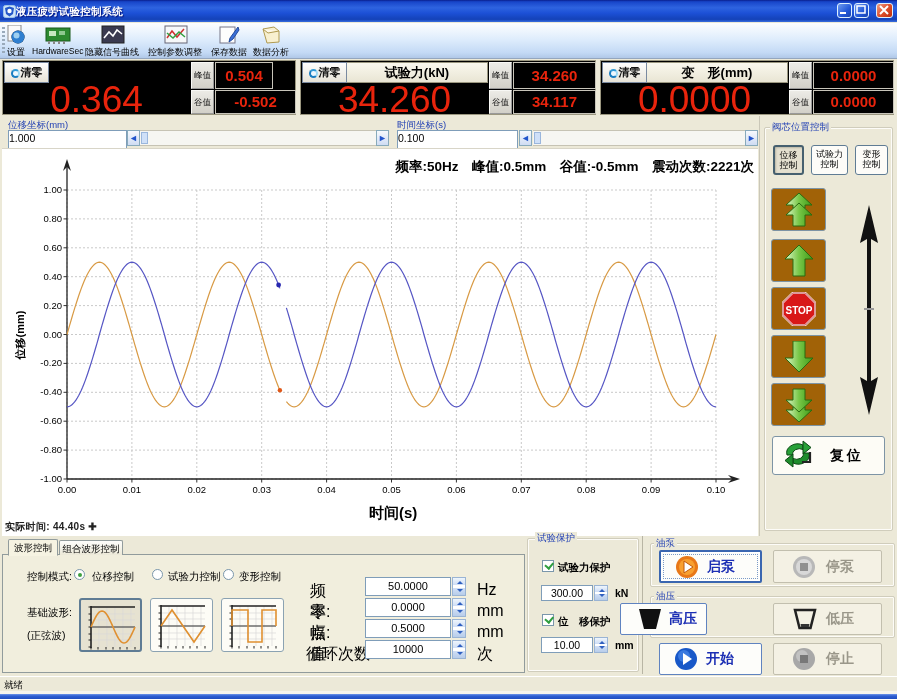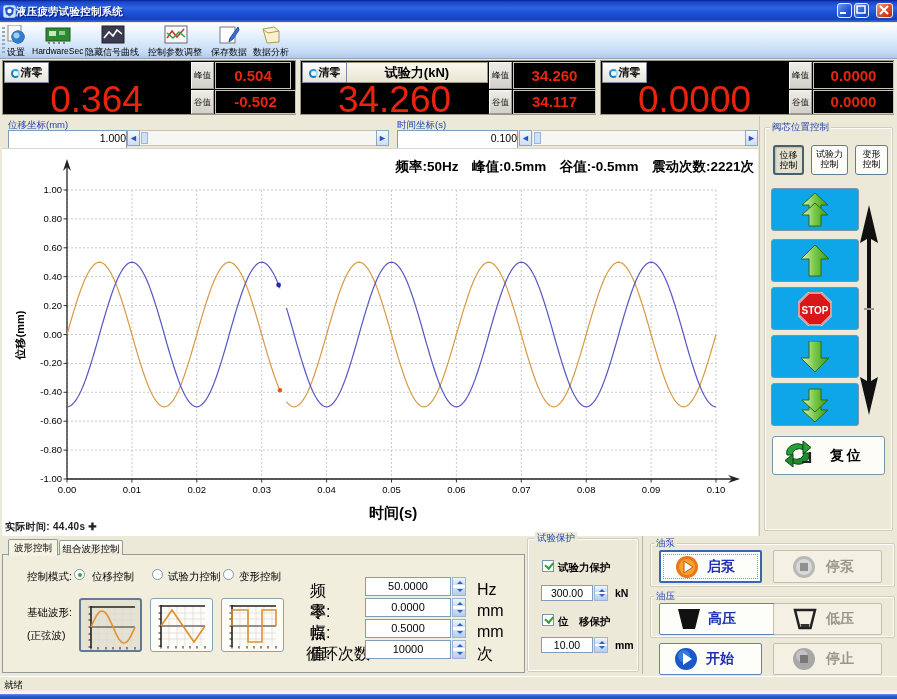--- a/index.html
+++ b/index.html
@@ -21,33 +21,33 @@
 
 .dpanel{top:60px;height:55px;background:#000;border:1px solid #9b9780;}
 .clrbtn{left:1px;top:1px;width:45px;height:21px;background:linear-gradient(180deg,#fefefe,#e7e3d7);border:1px solid #7a8aa0;font-size:11px;font-weight:bold;color:#111;line-height:18px;text-align:center;}
 .clrbtn i{display:inline-block;width:9px;height:9px;border-radius:50%;border:2px solid #1a7ec2;border-right-color:#9bd8f4;border-top-color:#2f9ad8;background:#eef8ff;margin-right:1px;vertical-align:-2px;font-style:normal;box-sizing:border-box;}
 .dhead{top:1px;height:21px;background:linear-gradient(180deg,#faf8ee,#e9e5d4);border:1px solid #9b9780;border-left:none;color:#000;font-size:13px;font-weight:bold;text-align:center;line-height:19px;}
 .bigval{left:0px;top:23px;height:31px;color:#e8240c;font-size:37px;font-weight:normal;text-align:center;line-height:31px;font-family:"Liberation Sans",sans-serif;}
 .pvlab{width:23px;height:27px;background:linear-gradient(180deg,#ecebe6,#d2d0c8);border:1px solid #999;border-top-color:#f8f8f5;border-left-color:#f8f8f5;color:#111;font-size:8.5px;text-align:center;line-height:25px;}
 .pvval{height:27px;background:#000;border:1px solid #c8c5ba;color:#e8240c;font-size:15px;font-weight:bold;text-align:center;line-height:25px;}
 
 .coordlab{top:119px;color:#2442b4;font-size:9.5px;}
-.coordinput{top:130px;height:20px;background:#fff;border:1px solid #7f9db9;font-size:10.5px;text-align:right;line-height:14px;color:#000;}
+.coordinput{top:130px;height:20px;background:#fff;border:1px solid #7f9db9;font-size:10.5px;text-align:left;line-height:14px;color:#000;}
 .sbtn{top:130px;width:13px;height:16px;background:linear-gradient(180deg,#f6f9fd,#cfdcf3);border:1px solid #8ab;color:#2255cc;font-size:9px;font-weight:bold;text-align:center;line-height:14px;}
 .strack{top:130px;height:16px;background:#f6f6f2;border:1px solid #c6c3b4;border-left:none;border-right:none;}
 .sthumb{top:132px;width:7px;height:12px;background:#cfe0f8;border:1px solid #9ab6dc;}
 
 .chart{left:2px;top:148px;width:756px;height:388px;background:#fff;border-top:1px solid #d8d5c8;}
 .realtime{left:5px;top:520px;font-size:10px;font-weight:bold;color:#222;letter-spacing:0.3px;}
 
 .grpbox{border:1px solid #d0cdbc;border-radius:2px;box-shadow:inset 0 0 0 1px #fdfcf8;}
 .grplab{color:#2442b4;font-size:9.5px;background:#ece9d8;padding:0 2px;}
 .selbtn{top:145px;height:30px;background:#fdfcf8;border:1.5px solid #5f7c94;border-radius:3px;font-size:9px;color:#000;text-align:center;line-height:9.5px;padding-top:4px;}
 .selbtn.on{background:#e4e0cf;border:2px solid #46606f;box-shadow:inset 1px 1px 2px #b9b5a4;}
-.arrbtn{left:771px;width:88px;height:43px;background:#0ea5e9;border:1.5px solid #7d94a5;border-radius:3px;text-align:center;}
+.arrbtn{left:771px;width:55px;height:43px;background:#a16207;border:1.5px solid #7d94a5;border-radius:3px;text-align:center;}
 .arrbtn svg{position:absolute;left:50%;top:50%;transform:translate(-50%,-50%);}
 .resetbtn{left:772px;top:436px;width:113px;height:39px;background:#fdfcf6;border:1.5px solid #7d94a5;border-radius:3px;}
 
 .tab{top:539px;height:16px;font-size:9.5px;text-align:center;line-height:15px;color:#000;border:1px solid #919b9c;border-bottom:none;border-radius:2px 2px 0 0;background:linear-gradient(180deg,#fdfdfb,#ece9d8);}
 .tabpanel{left:2px;top:554px;width:523px;height:119px;border:1px solid #919b9c;background:#f1eedd;}
 .radio{width:11px;height:11px;border-radius:50%;background:#fff;border:1px solid #7a96ab;}
 .radio.on::after{content:"";position:absolute;left:2.5px;top:2.5px;width:4px;height:4px;border-radius:50%;background:#3fa040;}
 .rlab{font-size:10.5px;color:#000;}
 .wavebtn{top:598px;width:63px;height:54px;background:#fdfcf6;border:1.5px solid #8ba2b2;border-radius:3px;padding:4px;}
 .wavebtn.on{background:#e6e2d1;border:2px solid #5f7c94;}
@@ -126,35 +126,36 @@
 <div class="abs titem" style="left:252px;width:38px;">
  <span class="ic"><svg width="22" height="20">
         <path d="M3 4 L14 2 L19 6 L19 17 L7 18 Z" fill="#f8f0d0" stroke="#b09a50"></path>
         <path d="M3 4 L8 8 L19 6" fill="#fdf8e8" stroke="#b09a50"></path>
       </svg></span>数据分析</div>
 
 <div class="abs dpanel" style="left:2px;width:294px;">
 <div class="abs clrbtn"><i></i>清零</div>
 <div class="abs bigval" style="width:187px;">0.364</div>
 <div class="abs pvlab" style="left:188px;top:1px;">峰值</div>
-<div class="abs pvval" style="left:212px;top:1px;width:76px;">0.504</div>
+<div class="abs pvval" style="left:212px;top:1px;width:58px;">0.504</div>
 <div class="abs pvlab" style="left:188px;top:29px;height:24px;line-height:22px;">谷值</div>
 <div class="abs pvval" style="left:212px;top:29px;width:81px;height:24px;line-height:22px;">-0.502</div>
 </div>
 <div class="abs dpanel" style="left:300px;width:296px;">
 <div class="abs clrbtn"><i></i>清零</div>
 <div class="abs dhead" style="left:46px;width:141px;">试验力(kN)</div>
 <div class="abs bigval" style="width:187px;">34.260</div>
 <div class="abs pvlab" style="left:188px;top:1px;">峰值</div>
 <div class="abs pvval" style="left:212px;top:1px;width:83px;">34.260</div>
 <div class="abs pvlab" style="left:188px;top:29px;height:24px;line-height:22px;">谷值</div>
 <div class="abs pvval" style="left:212px;top:29px;width:83px;height:24px;line-height:22px;">34.117</div>
 </div>
 <div class="abs dpanel" style="left:600px;width:294px;">
 <div class="abs clrbtn"><i></i>清零</div>
+<div class="abs dhead" style="left:46px;width:141px;">变 形(mm)</div>
 <div class="abs bigval" style="width:187px;">0.0000</div>
 <div class="abs pvlab" style="left:188px;top:1px;">峰值</div>
 <div class="abs pvval" style="left:212px;top:1px;width:81px;">0.0000</div>
 <div class="abs pvlab" style="left:188px;top:29px;height:24px;line-height:22px;">谷值</div>
 <div class="abs pvval" style="left:212px;top:29px;width:81px;height:24px;line-height:22px;">0.0000</div>
 </div>
 
 <div class="abs coordlab" style="left:8px;">位移坐标(mm)</div>
 <div class="abs coordinput" style="left:8px;width:119px;">1.000</div>
 <div class="abs sbtn" style="left:127px;">◄</div>
@@ -497,21 +498,21 @@
 <div class="abs pbtn dis" style="left:773px;top:550px;width:109px;">
  <svg class="t" style="left:18px;" width="24" height="24">
       <circle cx="12" cy="12" r="11" fill="#b8b8b8"></circle>
       <circle cx="12" cy="12" r="8" fill="#d8d8d8"></circle>
       <rect x="8" y="8" width="8" height="8" fill="#909090"></rect>
     </svg>
  <span class="t" style="left:52px;">停泵</span>
   </div>
 <div class="abs grpbox" style="left:650px;top:596px;width:245px;height:42px;"></div>
 <div class="abs grplab" style="left:654px;top:590px;font-family:Liberation Mono, monospace;">油压</div>
-<div class="abs pbtn nor" style="left:659px;top:603px;width:125px;height:32px;">
+<div class="abs pbtn nor" style="left:620px;top:603px;width:87px;height:32px;">
  <svg class="t" style="left:16px;" width="26" height="24">
       <path d="M2 2 L24 2 L19 22 L7 22 Z" fill="#111"></path>
     </svg>
  <span class="t" style="left:48px;">高压</span>
   </div>
 <div class="abs pbtn dis" style="left:773px;top:603px;width:109px;height:32px;">
  <svg class="t" style="left:18px;" width="26" height="24">
       <path d="M3 3 L23 3 L18.5 21 L7.5 21 Z" fill="none" stroke="#222" stroke-width="2.5"></path>
       <path d="M8.5 17 L17.5 17 L16.8 20 L9.2 20 Z" fill="#333"></path>
     </svg>

